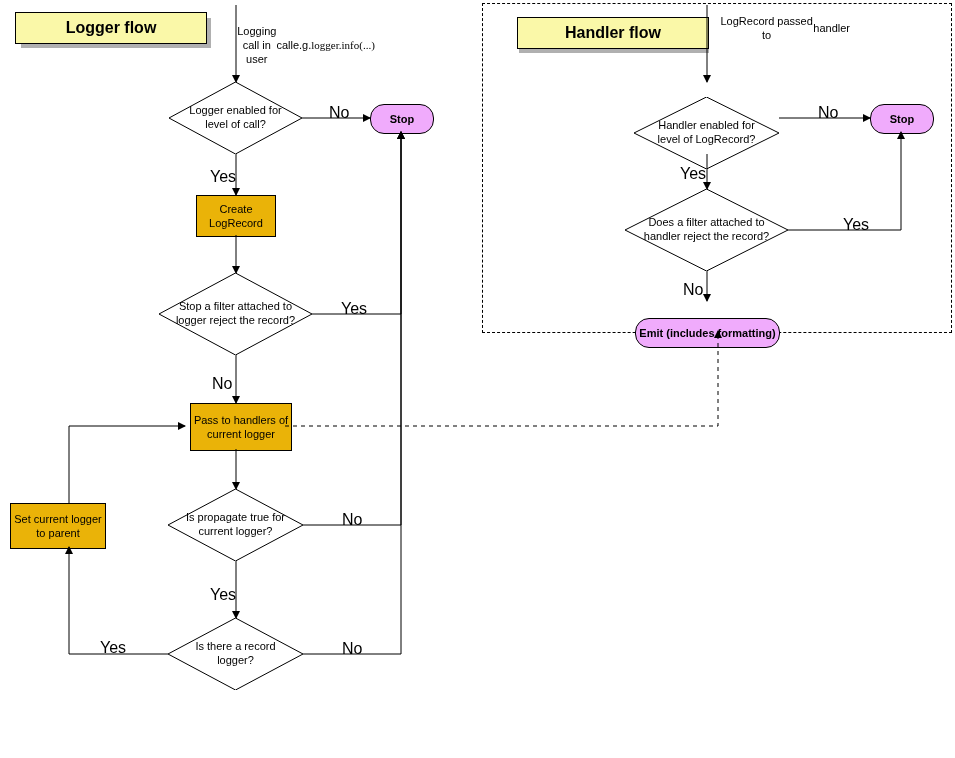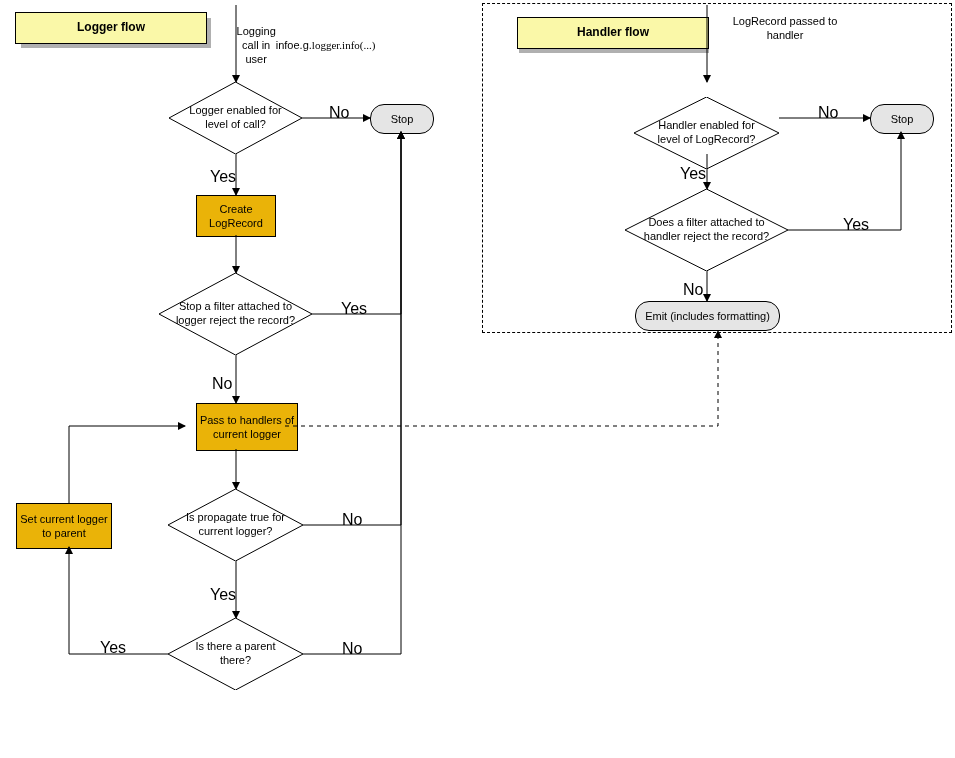--- a/index.html
+++ b/index.html
@@ -18,34 +18,35 @@
     display: flex;
     align-items: center;
     justify-content: center;
     text-align: center;
     line-height: 1.3;
   }
   .title-box {
     background: #faf8a8;
     border: 1px solid #000;
     font-weight: bold;
-    font-size: 12px;
+    font-size: 16px;
   }
   .title-shadow {
     position: absolute;
     background: #b0b0b0;
   }
   .rect {
     background: #eab308;
     border: 1px solid #000;
   }
   .rounded {
-    background: #e5e5e5;
+    background: #f0abfc;
     border: 1px solid #000;
     border-radius: 14px;
+    font-weight: bold;
   }
   .diamond {
     position: absolute;
   }
   .diamond svg { display:block; }
   .diamond .dtext {
     position: absolute;
     left: 0; top: 0; right: 0; bottom: 0;
     display: flex;
     align-items: center;
@@ -83,21 +84,21 @@
 
 <div class="title-shadow" style="left:519px; top:23px; width:190px; height:30px;"></div>
 <div class="box title-box" style="left:517px; top:17px; width:190px; height:30px;">
   <span>Handler flow</span>
 </div>
 
 <div class="dashed-border" style="left:482px; top:3px; width:468px; height:328px;"></div>
 
 <div class="box" style="left:246px; top:16px; width:120px; height:58px; flex-direction:row;">
   <span>Logging call in user</span>
-  <span>info</span>
+  <span>call</span>
   <span>e.g.</span>
   <span class="mono">logger.info(...)</span>
 </div>
 
 <div class="diamond" style="left:169px; top:82px; width:133px; height:72px;">
   <svg width="133" height="72" viewBox="0 0 133 72">
     <polygon points="66.5,0 133,36 66.5,72 0,36" fill="#fff" stroke="#000" stroke-width="1"></polygon>
   </svg>
   <div class="dtext">Logger enabled for level of call?</div>
 </div>
@@ -110,43 +111,43 @@
   <span>Create LogRecord</span>
 </div>
 
 <div class="diamond" style="left:159px; top:273px; width:153px; height:82px;">
   <svg width="153" height="82" viewBox="0 0 153 82">
     <polygon points="76.5,0 153,41 76.5,82 0,41" fill="#fff" stroke="#000" stroke-width="1"></polygon>
   </svg>
   <div class="dtext">Stop a filter attached to logger reject the record?</div>
 </div>
 
-<div class="box rect" style="left:196px; top:403px; width:100px; height:46px;align-items:center;">
+<div class="box rect" style="left:190px; top:403px; width:100px; height:46px;align-items:center;">
   <span>Pass to handlers of current logger</span>
 </div>
 
 <div class="diamond" style="left:168px; top:489px; width:135px; height:72px;">
   <svg width="135" height="72" viewBox="0 0 135 72">
     <polygon points="67.5,0 135,36 67.5,72 0,36" fill="#fff" stroke="#000" stroke-width="1"></polygon>
   </svg>
   <div class="dtext">Is propagate true for current logger?</div>
 </div>
 
 <div class="diamond" style="left:168px; top:618px; width:135px; height:72px;">
   <svg width="135" height="72" viewBox="0 0 135 72">
     <polygon points="67.5,0 135,36 67.5,72 0,36" fill="#fff" stroke="#000" stroke-width="1"></polygon>
   </svg>
-  <div class="dtext">Is there a parent there?</div>
-</div>
-
-<div class="box rect" style="left:16px; top:503px; width:94px; height:44px;">
+  <div class="dtext">Is there a record logger?</div>
+</div>
+
+<div class="box rect" style="left:10px; top:503px; width:94px; height:44px;">
   <span>Set current logger to parent</span>
 </div>
 
-<div class="box" style="left:720px; top:14px; width:130px; height:28px; flex-direction:column;">
+<div class="box" style="left:720px; top:14px; width:130px; height:28px; ">
   <span>LogRecord passed to</span>
   <span>handler</span>
 </div>
 
 <div class="diamond" style="left:634px; top:97px; width:145px; height:72px;">
   <svg width="145" height="72" viewBox="0 0 145 72">
     <polygon points="72.5,0 145,36 72.5,72 0,36" fill="#fff" stroke="#000" stroke-width="1"></polygon>
   </svg>
   <div class="dtext">Handler enabled for level of LogRecord?</div>
 </div>
@@ -155,21 +156,21 @@
   <span>Stop</span>
 </div>
 
 <div class="diamond" style="left:625px; top:189px; width:163px; height:82px;">
   <svg width="163" height="82" viewBox="0 0 163 82">
     <polygon points="81.5,0 163,41 81.5,82 0,41" fill="#fff" stroke="#000" stroke-width="1"></polygon>
   </svg>
   <div class="dtext">Does a filter attached to handler reject the record?</div>
 </div>
 
-<div class="box rounded" style="left:635px; top:301px; width:143px; height:28px;">
+<div class="box rounded" style="left:635px; top:318px; width:143px; height:28px;">
   <span>Emit (includes formatting)</span>
 </div>
 
 <div class="label" style="left:329px; top:104px;">No</div>
 <div class="label" style="left:210px; top:168px;">Yes</div>
 <div class="label" style="left:341px; top:300px;">Yes</div>
 <div class="label" style="left:212px; top:375px;">No</div>
 <div class="label" style="left:342px; top:511px;">No</div>
 <div class="label" style="left:210px; top:586px;">Yes</div>
 <div class="label" style="left:100px; top:639px;">Yes</div>

